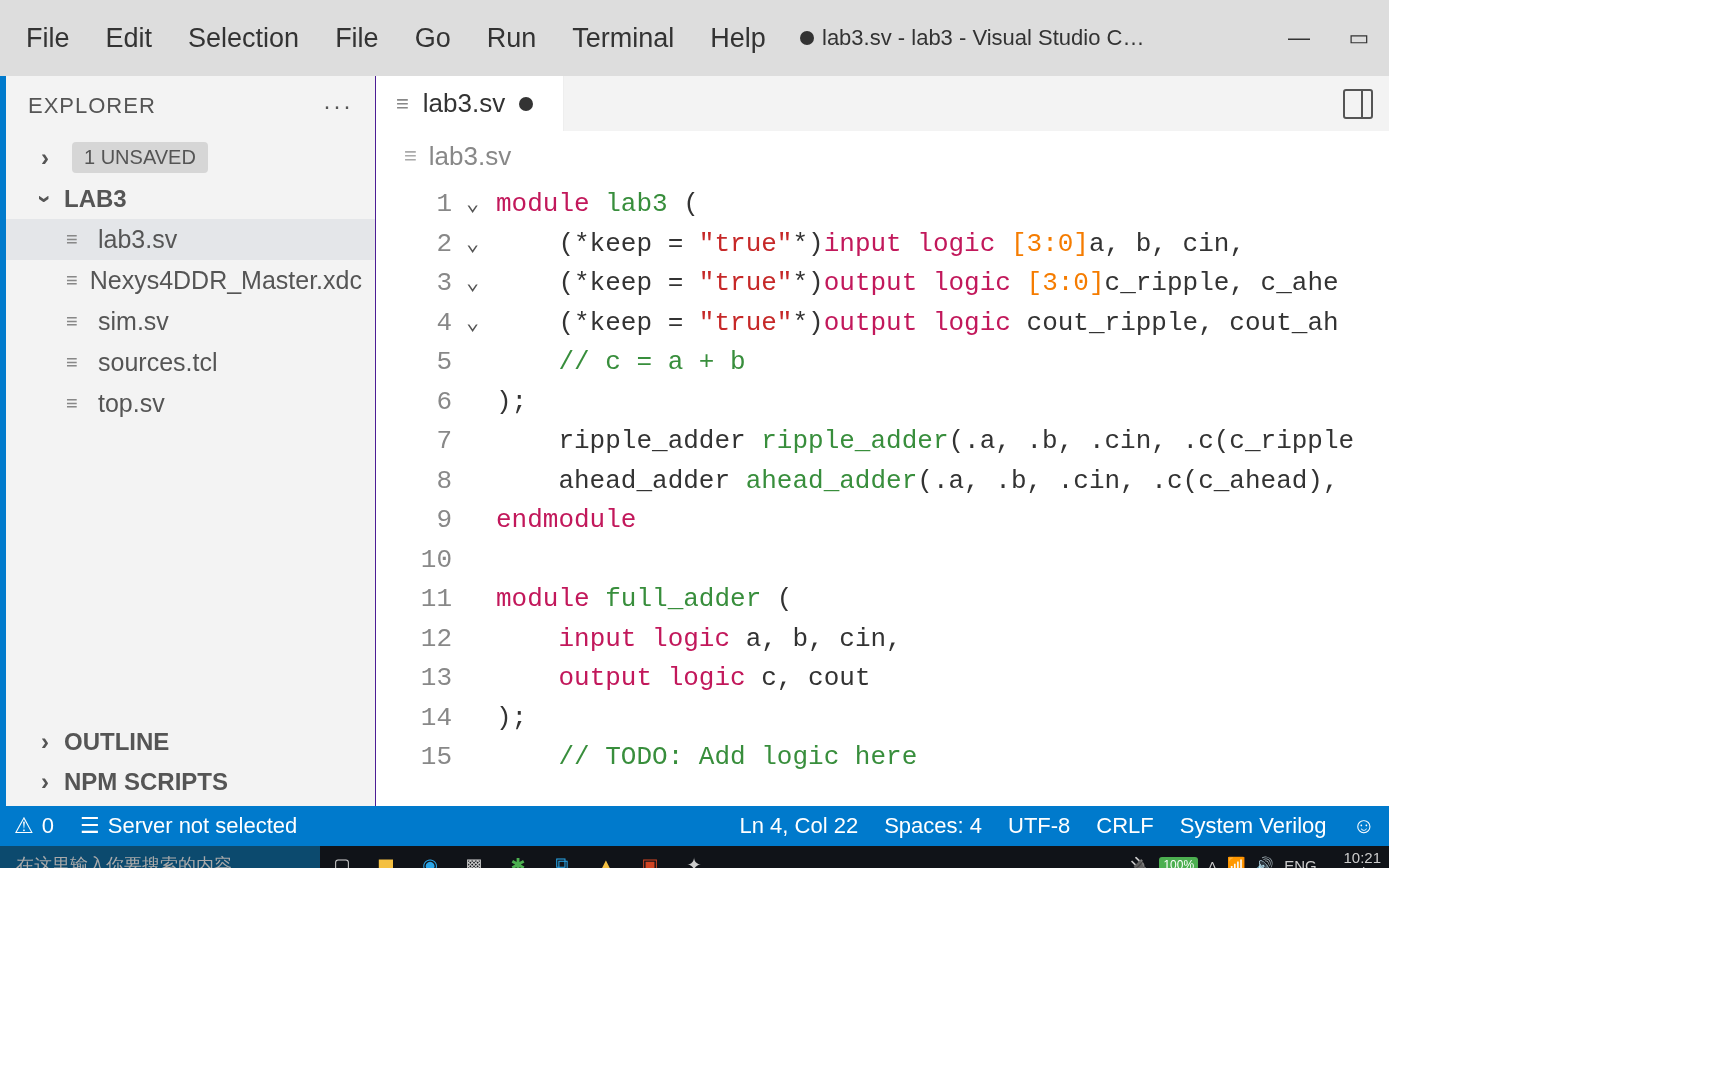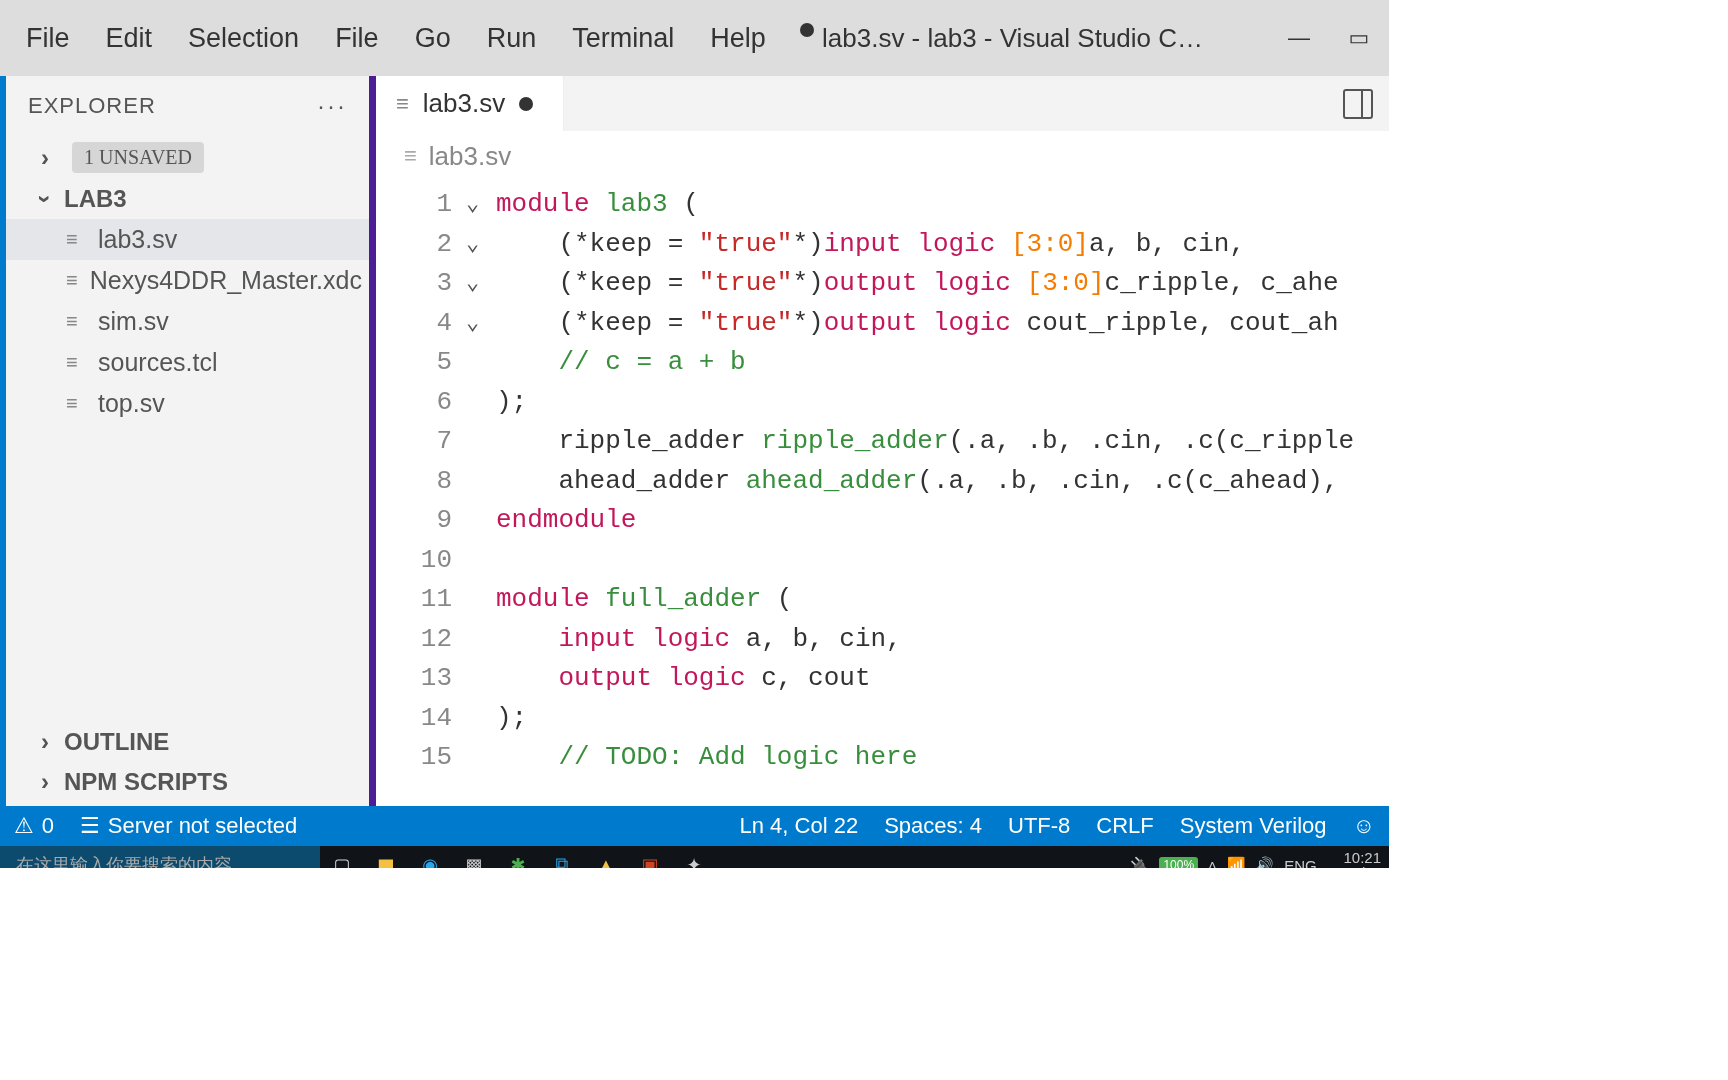--- a/index.html
+++ b/index.html
@@ -27,23 +27,23 @@
   padding: 0 18px;
   height: 100%;
   display: flex;
   align-items: center;
   cursor: default;
 }
 .titlebar .title-text {
   position: absolute;
   left: 800px;
   display: flex;
-  align-items: flex-start;
+  align-items: center;
   gap: 8px;
-  font-size: 26px;
+  font-size: 22px;
   color: #333;
 }
 .titlebar .title-text .dot {
   width: 14px; height: 14px; border-radius: 50%; background: #333;
 }
 .win-controls {
   position: absolute;
   right: 0; top: 0; height: 100%;
   display: flex; align-items: center;
 }
@@ -60,21 +60,21 @@
   width: 6px;
   background: #007acc;
 }
 
 
 .sidebar {
   width: 370px;
   background: #f3f3f3;
   display: flex;
   flex-direction: column;
-  border-right: 7px solid #4c1d95;
+  border-right: 1px solid #4c1d95;
 }
 .sidebar-header {
   height: 60px;
   padding: 0 22px;
   display: flex;
   align-items: center;
   justify-content: space-between;
   font-size: 22px;
   letter-spacing: 1px;
   color: #555;
@@ -91,21 +91,20 @@
 }
 .section-row .chev { width:18px; text-align:center; color:#555; }
 .badge {
   background: #d6d6d6;
   color: #555;
   font-weight: 500;
   font-size: 20px;
   padding: 4px 12px;
   border-radius: 4px;
   margin-left: 8px;
-  font-family: Liberation Serif, serif;
 }
 .file-row {
   padding: 6px 20px 6px 60px;
   display: flex;
   align-items: center;
   gap: 12px;
   font-size: 25px;
   color: #555;
 }
 .file-row.active {

